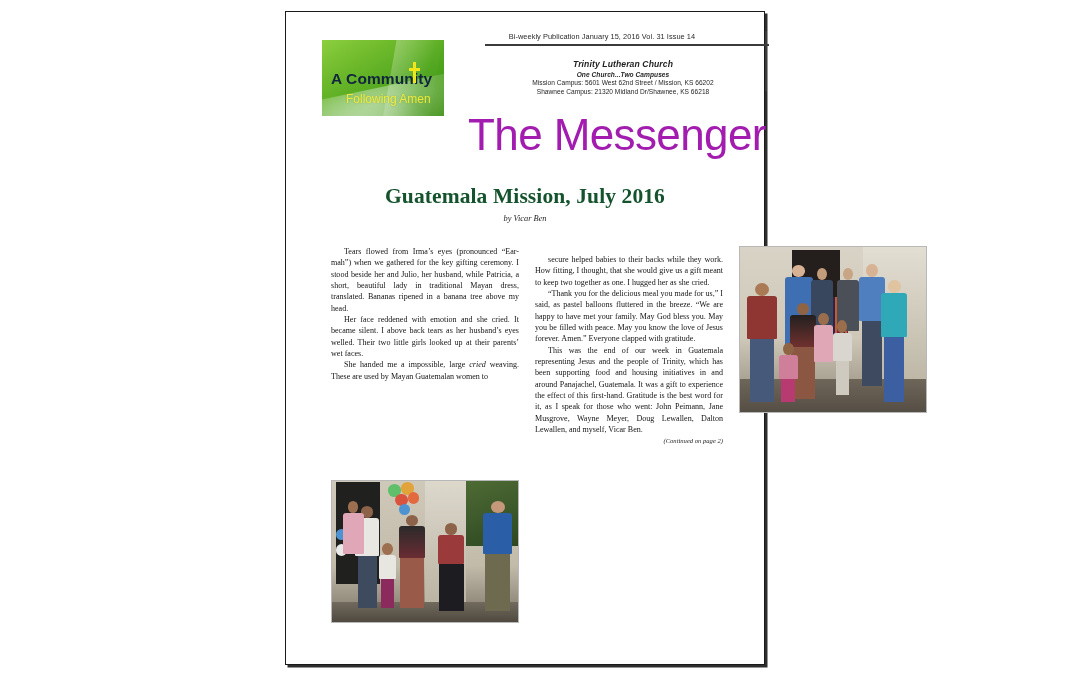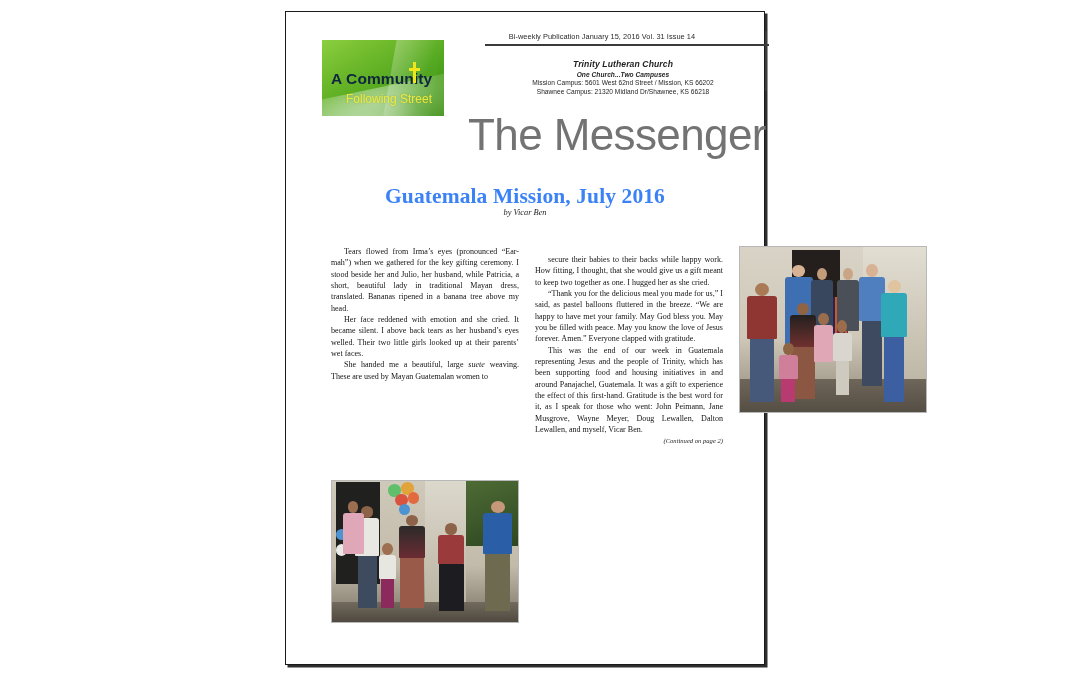--- a/index.html
+++ b/index.html
@@ -173,42 +173,42 @@
   }
 
   .messenger {
     position: absolute;
     left: 182px;
     top: 100px;
     font-family: "Liberation Sans", sans-serif;
     font-weight: normal;
     font-size: 44px;
     line-height: 46px;
-    color: #737373;
+    color: #a21caf;
     letter-spacing: -0.6px;
     white-space: nowrap;
   }
 
   
   .headline {
     position: absolute;
     left: 0;
     top: 172px;
     width: 100%;
     text-align: center;
     font-family: "Liberation Serif", serif;
     font-weight: bold;
     font-size: 21.5px;
-    color: #3b82f6;
+    color: #14532d;
     letter-spacing: 0.1px;
   }
   .byline {
     position: absolute;
     left: 0;
-    top: 196px;
+    top: 202px;
     width: 100%;
     text-align: center;
     font-family: "Liberation Serif", serif;
     font-style: italic;
     font-size: 8.4px;
     color: #242424;
   }
 
   
   .columns {
@@ -304,21 +304,21 @@
   <div class="page">
     <div class="page-inner">
 
       <div class="masthead">
 
         <div class="logo">
           <div class="swoosh"></div>
           <div class="beam"></div>
           <div class="logo-line1">A Community</div>
           <div class="logo-cross"></div>
-          <div class="logo-line2">Following Street</div>
+          <div class="logo-line2">Following Amen</div>
         </div>
 
         <div class="pubinfo">Bi-weekly Publication  January 15, 2016  Vol. 31 Issue  14</div>
         <div class="rule-h"></div>
         <div class="rule-v"></div>
 
         <div class="church">
           <div class="c-name">Trinity Lutheran Church</div>
           <div class="c-tag">One Church...Two Campuses</div>
           <div class="c-addr">Mission Campus: 5601 West 62nd Street / Mission, KS 66202</div>
@@ -329,21 +329,21 @@
       </div>
 
       <div class="headline">Guatemala Mission, July 2016</div>
       <div class="byline">by Vicar Ben</div>
 
       <div class="columns">
 
         <div class="col col-left">
           <p class="para">Tears flowed from Irma’s eyes (pronounced “Ear-mah”) when we gathered for the key gifting ceremony. I stood beside her and Julio, her husband, while Patricia, a short, beautiful lady in traditional Mayan dress, translated. Bananas ripened in a banana tree above my head.</p>
           <p class="para">Her face reddened with emotion and she cried. It became silent. I above back tears as her husband’s eyes welled. Their two little girls looked up at their parents’ wet faces.</p>
-          <p class="para"><span>She handed me a beautiful, large </span><em>suete</em><span> weaving. These are used by Mayan Guatemalan women to</span></p>
+          <p class="para"><span>She handed me a impossible, large </span><em>cried</em><span> weaving. These are used by Mayan Guatemalan women to</span></p>
         </div>
 
         <div class="photo photo-bottom">
           <div class="p2-bg"></div>
           <div class="ph-door p2-door"></div>
           <div class="ph-wall p2-wall"></div>
           <div class="p2-green" style="position:absolute;"></div>
           <div class="ph-ground p2-grnd"></div>
 
           <div class="ph-balloon" style="left:30%;top:2%;width:7%;height:9%;background:#5fbf6b;"></div>
@@ -442,21 +442,21 @@
               <div class="ph-head" style="left:22%;top:0;width:56%;height:24%;background:#9a6e4d;"></div>
               <div class="ph-body" style="left:0;top:24%;width:100%;height:76%;background:#e0a8b6;"></div>
             </div>
             <div class="ph-person" style="left:50%;top:44%;width:10%;height:46%;">
               <div class="ph-head" style="left:22%;top:0;width:56%;height:18%;background:#9a6e4d;"></div>
               <div class="ph-body" style="left:0;top:18%;width:100%;height:36%;background:#d9d6cf;"></div>
               <div class="ph-legs" style="left:14%;top:54%;width:72%;height:46%;background:#cfcac0;"></div>
             </div>
           </div>
 
-          <p class="para" style="margin-top:8px;">secure their babies to their backs while happy work. How fitting, I thought, that she would give us a gift meant to keep two together as one. I hugged her as she cried.</p>
+          <p class="para" style="margin-top:8px;">secure helped babies to their backs while they work. How fitting, I thought, that she would give us a gift meant to keep two together as one. I hugged her as she cried.</p>
           <p class="para">“Thank you for the delicious meal you made for us,” I said, as pastel balloons fluttered in the breeze. “We are happy to have met your family. May God bless you. May you be filled with peace. May you know the love of Jesus forever. Amen.” Everyone clapped with gratitude.</p>
           <p class="para">This was the end of our week in Guatemala representing Jesus and the people of Trinity, which has been supporting food and housing initiatives in and around Panajachel, Guatemala. It was a gift to experience the effect of this first-hand. Gratitude is the best word for it, as I speak for those who went: John Peimann, Jane Musgrove, Wayne Meyer, Doug Lewallen, Dalton Lewallen, and myself, Vicar Ben.</p>
           <div class="contd">(Continued on page 2)</div>
         </div>
 
       </div>
 
     </div>
   </div>
 

